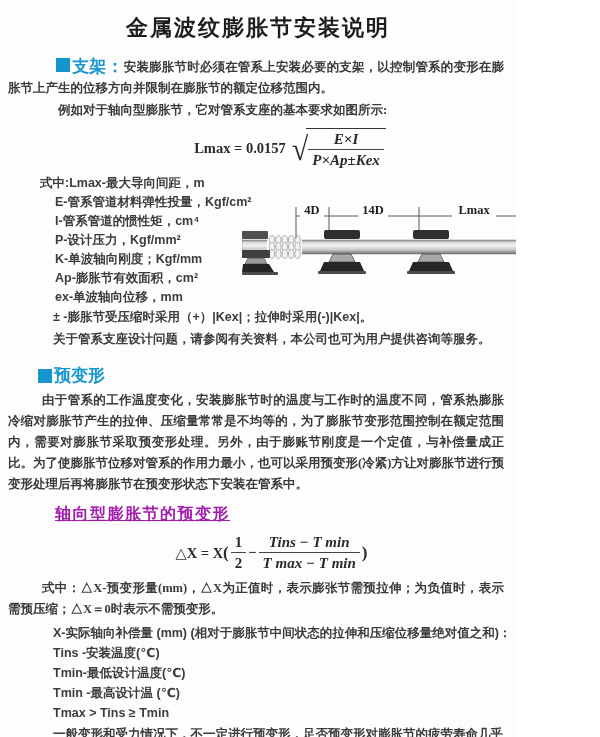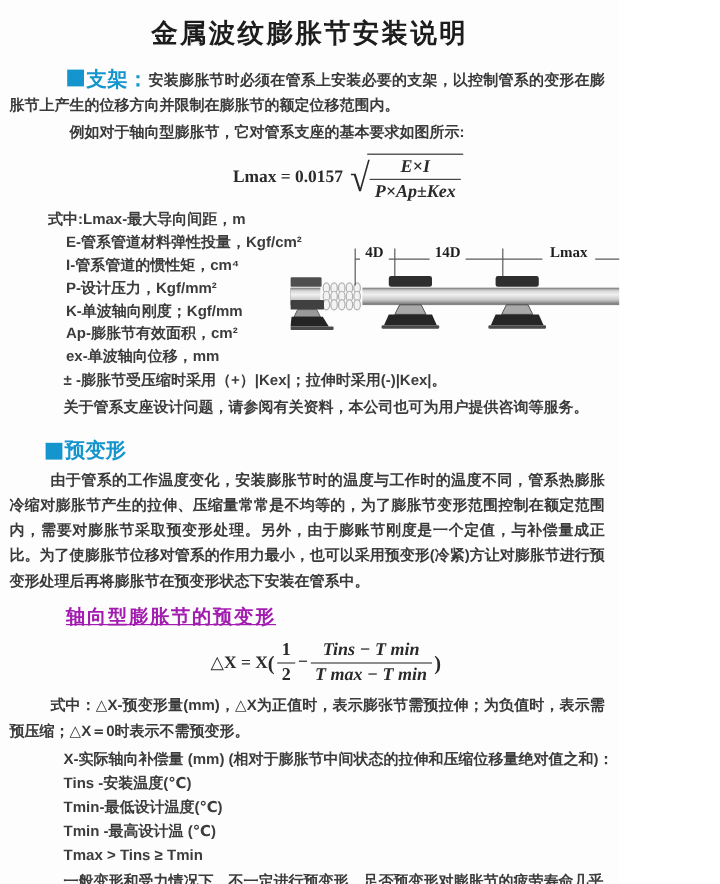--- a/index.html
+++ b/index.html
@@ -9,21 +9,21 @@
     background: #fdfdfd;
     font-family: "Liberation Sans", "DejaVu Sans", sans-serif;
     color: #3c3c3c;
   }
   .title {
     margin: 0; padding-top: 13px; text-align: center;
     font-size: 22px; font-weight: bold; color: #1d1d1d; letter-spacing: 2px;
   }
   .para {
     margin: 0 12px 0 8px; font-size: 12.5px; font-weight: 600;
-    line-height: 21px; text-align: justify; color: #3a3a3a;
+    line-height: 21px; text-align: justify; color: #3a3a3a; font-family: Liberation Serif, serif;
   }
   .p-bracket { margin-top: 13px; text-indent: 48px; }
   .square {
     display: inline-block; width: 14px; height: 14px;
     background: #1495cd; margin-right: 2px; vertical-align: -1px;
   }
   .sec-label { color: #1495cd; font-size: 17px; font-weight: bold; vertical-align: -1px; }
   .p-example { text-indent: 50px; margin-top: 1px; }
 
   .formula-row {

